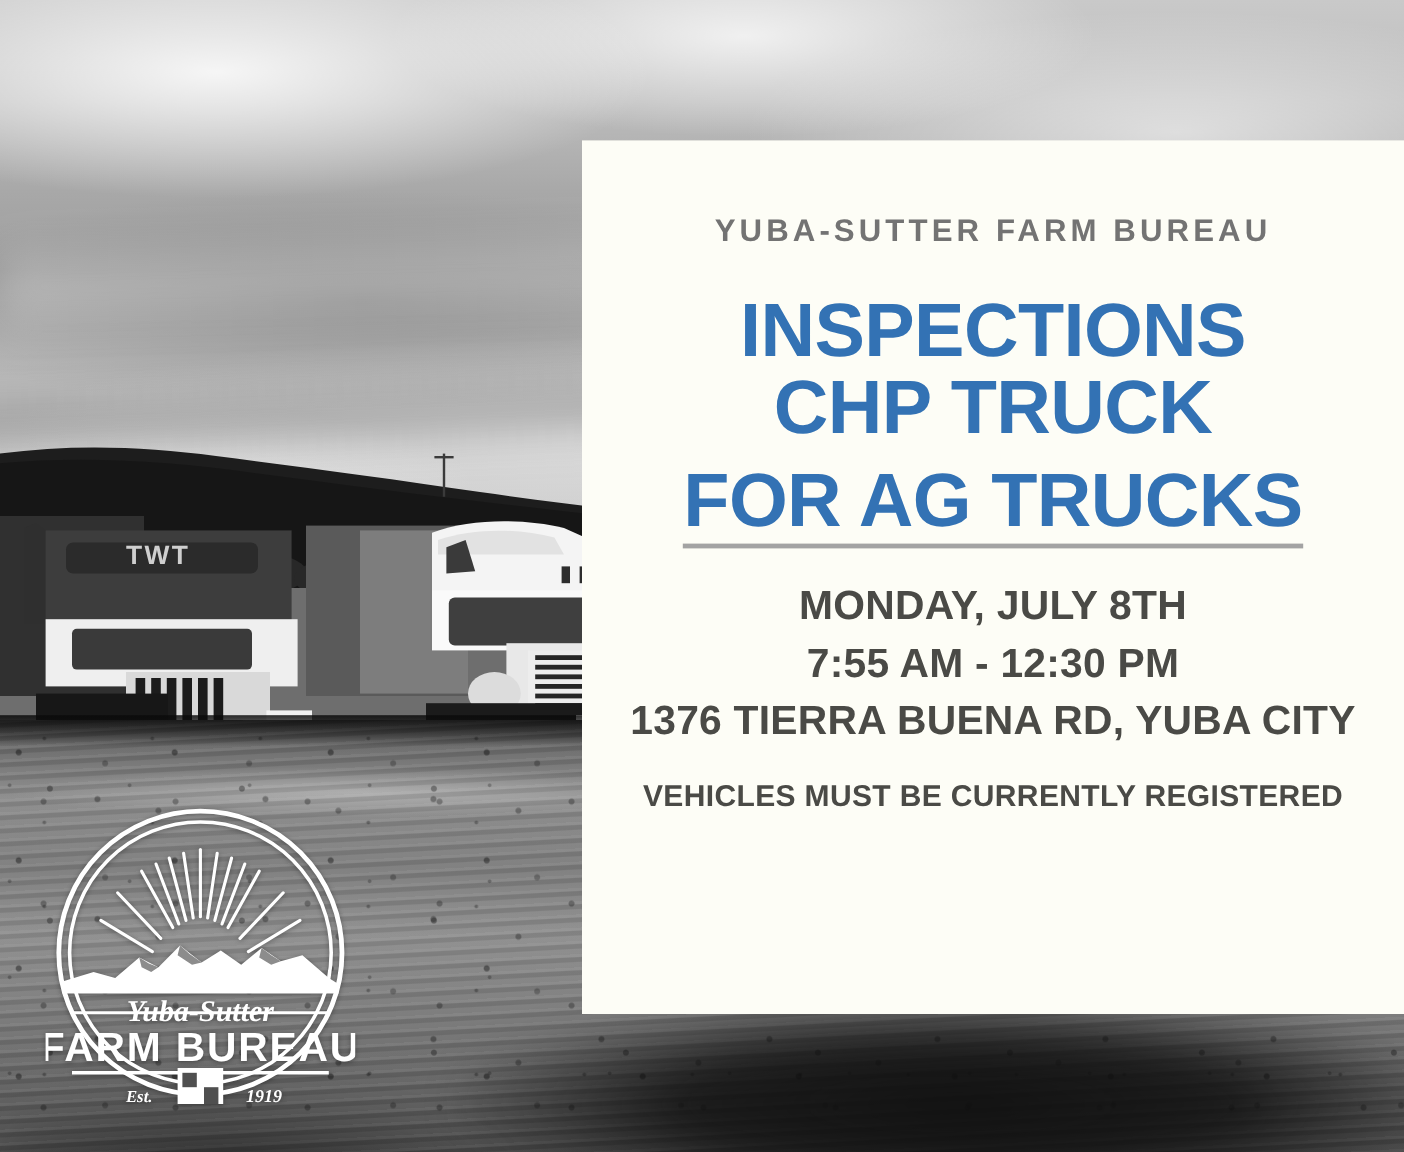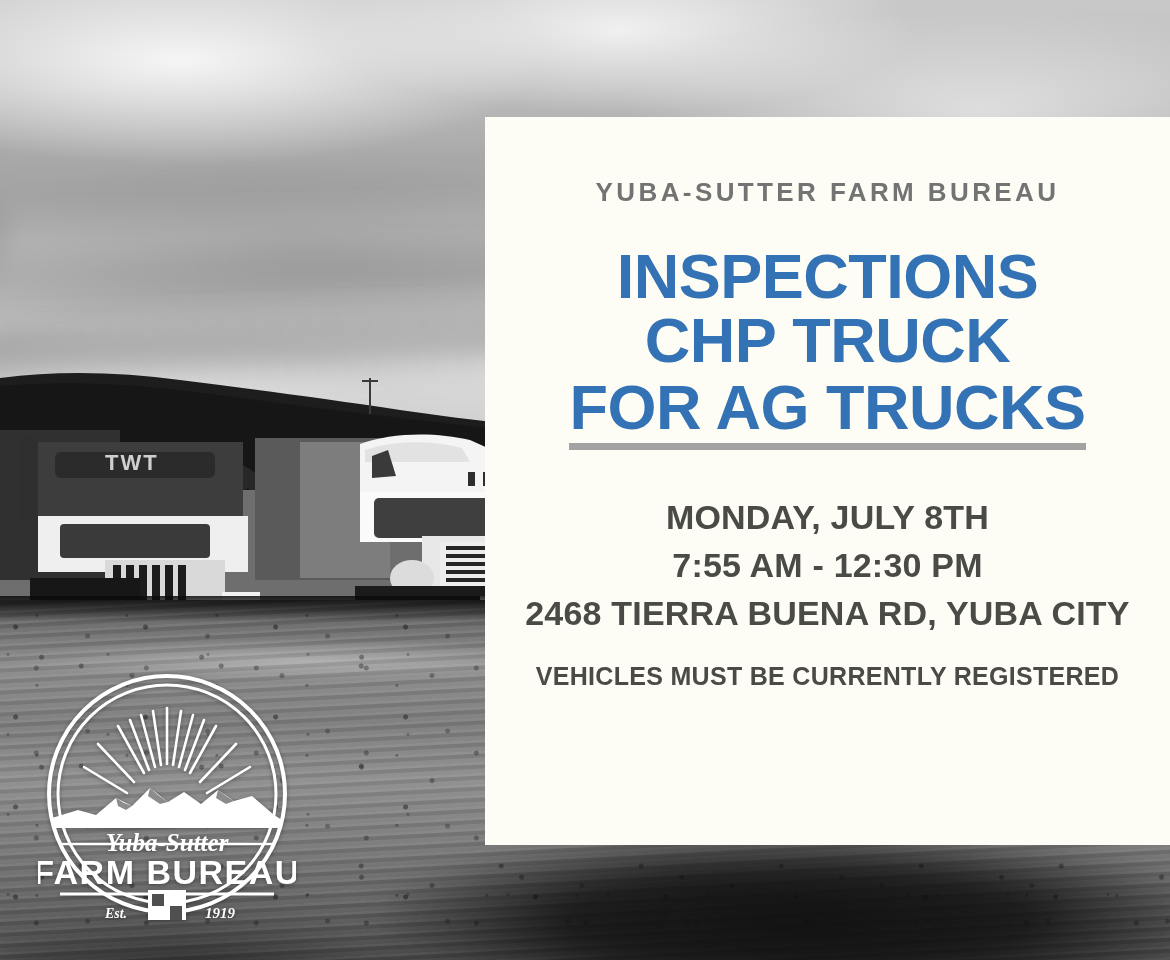--- a/index.html
+++ b/index.html
@@ -137,26 +137,26 @@
     margin-top:36px;
     color:#3372b4;
     font-weight:800;
     font-size:63px;
     line-height:1.02;
     letter-spacing:-0.5px;
   }
   .headline .ln { display:block; white-space:nowrap; }
   .headline .ln3 {
     display:inline-block;
-    border-bottom:7px solid #a3a3a3;
+    border-bottom:4px solid #a3a3a3;
     padding-bottom:4px;
-    margin-top:2px;
-  }
-
-  .details { margin-top:43px; }
+    margin-top:12px;
+  }
+
+  .details { margin-top:24px; }
   .details .d {
     display:block;
     color:#4a4a46;
     font-weight:700;
     font-size:34px;
     line-height:1.42;
     letter-spacing:.2px;
     white-space:nowrap;
   }
 
@@ -351,19 +351,19 @@
 
     <div class="headline">
       <span class="ln">INSPECTIONS</span>
       <span class="ln">CHP TRUCK</span>
       <span class="ln3">FOR AG TRUCKS</span>
     </div>
 
     <div class="details">
       <span class="d">MONDAY, JULY 8TH</span>
       <span class="d">7:55 AM - 12:30 PM</span>
-      <span class="d">2468 TIERRA BUENA RD, YUBA CITY</span>
+      <span class="d">1376 TIERRA BUENA RD, YUBA CITY</span>
     </div>
 
     <div class="note">VEHICLES MUST BE CURRENTLY REGISTERED</div>
   </div>
 
 </div>
 
 </body></html>

